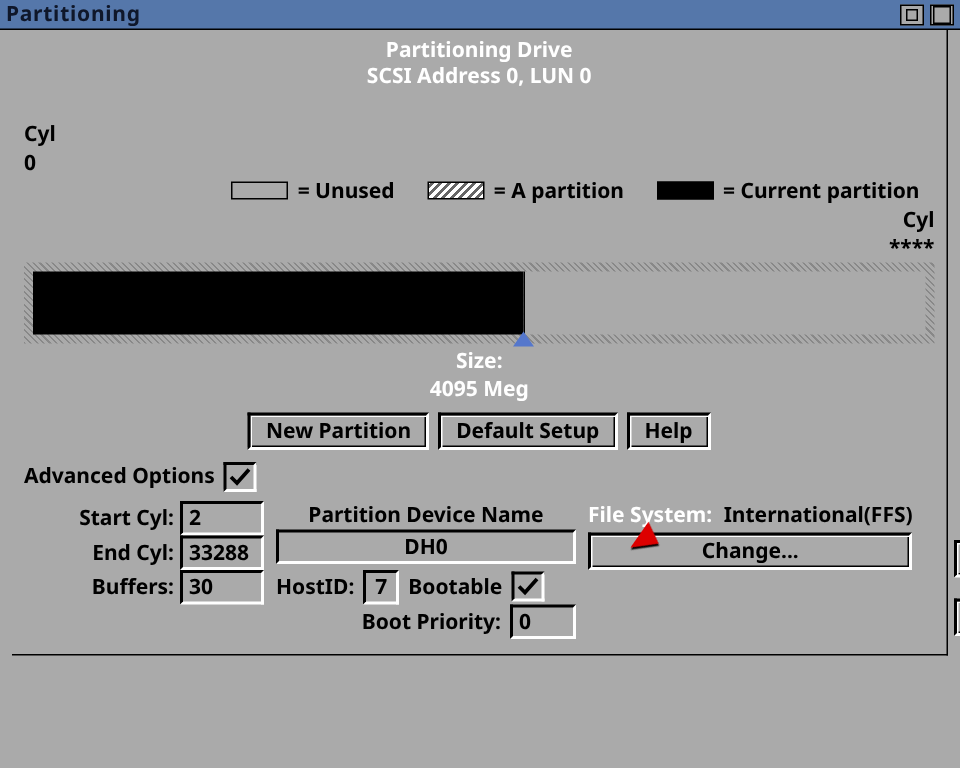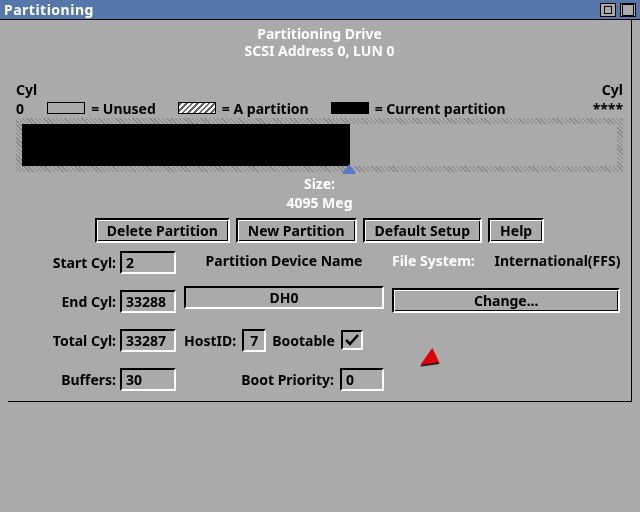--- a/index.html
+++ b/index.html
@@ -7,21 +7,21 @@
     font-family: "Noto Sans", "Segoe UI", Arial, sans-serif;
     font-size: 14px;
     background: #aaa;
     width: 640px;
     height: 512px;
     overflow: hidden;
     color: #000;
   }
   .titlebar {
     background: #5577aa;
-    color: #ffffff;
+    color: #0f172a;
     height: 20px;
     display: flex;
     align-items: center;
     justify-content: space-between;
     padding: 4px 4px;
     border-bottom: 1px solid #000;
   }
   .titlebar-text {
     font-weight: bold;
     font-size: 14px;
@@ -67,20 +67,21 @@
   }
 
   .center { text-align: center; }
   .white { color: #fff; }
 
   .cyl-row {
     display: flex;
     justify-content: space-between;
     font-size: 14px;
     margin-top: 2px;
+    flex-direction: column;
   }
 
   .legend-row {
     display: flex;
     align-items: center;
     justify-content: space-between;
     margin: 0 0 4px 0;
   }
   .legend-row .left-group {
     display: flex;
@@ -177,21 +178,21 @@
     width: 16px;
     height: 14px;
   }
 
   .lower {
     display: grid;
     grid-template-columns: 160px 200px auto 100px;
     gap: 4px 8px;
     align-items: start;
   }
-  .col { display: flex; flex-direction: column; gap: 16px; }
+  .col { display: flex; flex-direction: column; gap: 0; }
   .field-row {
     display: flex;
     align-items: center;
     justify-content: flex-end;
     gap: 4px;
   }
   .field-row .inset { width: 56px; justify-content: flex-start; padding: 0 4px; }
   .lbl { font-weight: bold; }
 
   .cursor {
@@ -257,41 +258,44 @@
       <div class="slider-tri"></div>
     </div>
   </div>
 
   <div class="center">
     <div class="white">Size:</div>
     <div class="white">4095 Meg</div>
   </div>
 
   <div class="btn-row">
-    <div class="btn">Delete Partition</div>
     <div class="btn">New Partition</div>
     <div class="btn">Default Setup</div>
     <div class="btn">Help</div>
   </div>
 
+  <div style="display:flex; align-items:center; gap:6px; margin-bottom:6px;">
+    <span class="lbl">Advanced Options</span>
+    <span class="inset checkbox checked">
+      <svg viewBox="0 0 16 14">
+          <path d="M2 7 L6 11 L14 2" stroke="#000" stroke-width="2.5" fill="none"></path>
+        </svg>
+    </span>
+  </div>
 
   <div class="lower">
 
     <div class="col">
       <div class="field-row">
         <span class="lbl">Start Cyl:</span>
         <span class="inset">2</span>
       </div>
       <div class="field-row">
         <span class="lbl">End Cyl:</span>
         <span class="inset">33288</span>
-      </div>
-      <div class="field-row">
-        <span class="lbl">Total Cyl:</span>
-        <span class="inset">33287</span>
       </div>
       <div class="field-row">
         <span class="lbl">Buffers:</span>
         <span class="inset">30</span>
       </div>
     </div>
 
     <div class="col">
       <div class="center lbl">Partition Device Name</div>
       <div class="inset" style="width:100%; justify-content:center;">DH0</div>
@@ -307,21 +311,21 @@
       </div>
       <div style="display:flex; align-items:center; gap:6px; justify-content:flex-end;">
         <span class="lbl">Boot Priority:</span>
         <span class="inset" style="width:44px; justify-content:flex-start; padding:0 4px;">0</span>
       </div>
     </div>
 
     <div class="col">
       <div style="white-space:nowrap;">
         <span class="lbl white">File System:</span>
-        <span class="lbl" style="margin-left:16px;">International(FFS)</span>
+        <span class="lbl" style="margin-left:4px;">International(FFS)</span>
       </div>
       <div class="btn wide" style="margin-top:2px;">Change...</div>
     </div>
 
     <div class="col" style="gap:14px; align-items:flex-end; padding-top:26px;">
       <div class="btn ok">Ok</div>
       <div class="btn ok">Cancel</div>
     </div>
 
   </div>

